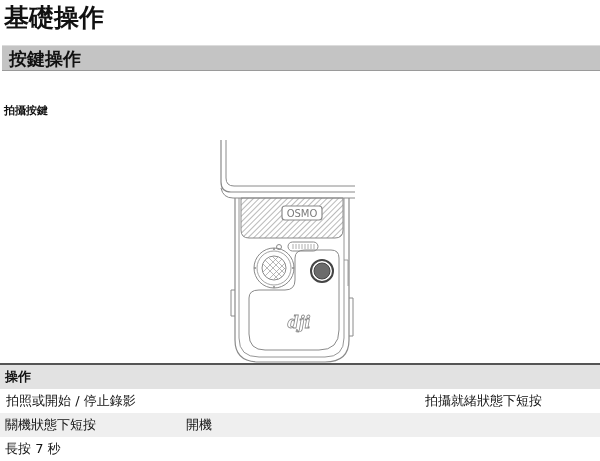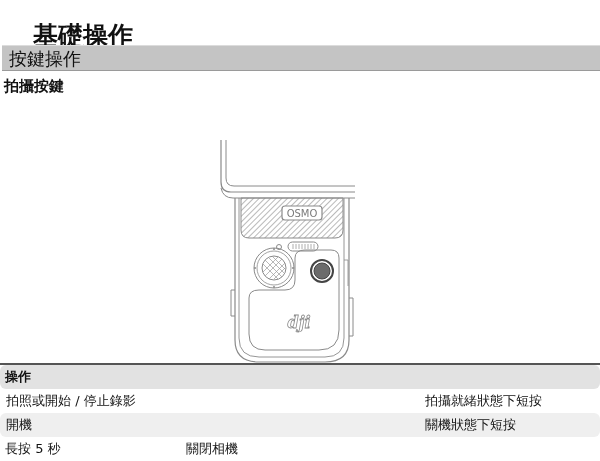--- a/index.html
+++ b/index.html
@@ -1,43 +1,43 @@
 <!DOCTYPE html>
 <html><head>
   <meta charset="utf-8">
   <style>
     html, body { margin: 0; padding: 0; background: #ffffff; }
     body {
       width: 600px; height: 461px; overflow: hidden; position: relative;
       font-family: "DejaVu Sans", "Liberation Sans", sans-serif; color: #111;
     }
     .page-title {
-      position: absolute; left: 4px; top: 20px;
-      font-size: 25px; font-weight: bold; letter-spacing: 0px; line-height: 32px; margin-left: 29px;
+      position: absolute; left: 4px; top: 2px;
+      font-size: 25px; font-weight: bold; letter-spacing: 0px; line-height: 32px;
     }
     .section-bar {
       position: absolute; left: 2px; top: 45px; width: 598px; height: 26px;
       background: #c4c4c4; border-top: 1px solid #dcdcdc; border-bottom: 1px solid #9a9a9a;
       box-sizing: border-box;
     }
     .section-title {
       position: absolute; left: 7px; top: 1px;
-      font-size: 18px; font-weight: normal; line-height: 24px;
+      font-size: 18px; font-weight: bold; line-height: 24px;
     }
     .sub-title {
-      position: absolute; left: 4px; top: 76px;
-      font-size: 15px; font-weight: bold; line-height: 20px;
+      position: absolute; left: 4px; top: 101px;
+      font-size: 11px; font-weight: bold; line-height: 20px;
     }
     .figure { position: absolute; left: 215px; top: 140px; width: 140px; height: 228px; }
     .table {
       position: absolute; left: 0; top: 363px; width: 600px;
       border-top: 2px solid #555;
       font-size: 13px;
     }
-    .row { display: flex; height: 24px; align-items: center; border-radius: 6px; }
+    .row { display: flex; height: 24px; align-items: center; }
     .row.alt { background: #efefef; }
     .row.header { background: #e2e2e2; font-weight: bold; height: 24px; }
     .cell { box-sizing: border-box; }
     .c1 { width: 180px; padding-left: 5px; }
     .c2 { flex: 1; padding-left: 6px; }
   </style>
 </head>
 <body>
 
 <div class="page-title">基礎操作</div>
@@ -115,20 +115,19 @@
 
 <div class="table">
   <div class="row header">
     <div class="cell c1">操作</div>
   </div>
   <div class="row">
     <div class="cell c2">拍照或開始 / 停止錄影</div>
     <div class="cell c1">拍攝就緒狀態下短按</div>
   </div>
   <div class="row alt">
+    <div class="cell c1">關機狀態下短按</div>
     <div class="cell c2">開機</div>
-    <div class="cell c1">關機狀態下短按</div>
   </div>
   <div class="row">
-    <div class="cell c1">長按 5 秒</div>
-    <div class="cell c2">關閉相機</div>
+    <div class="cell c1">長按 7 秒</div>
   </div>
 </div>
 
 </body></html>

